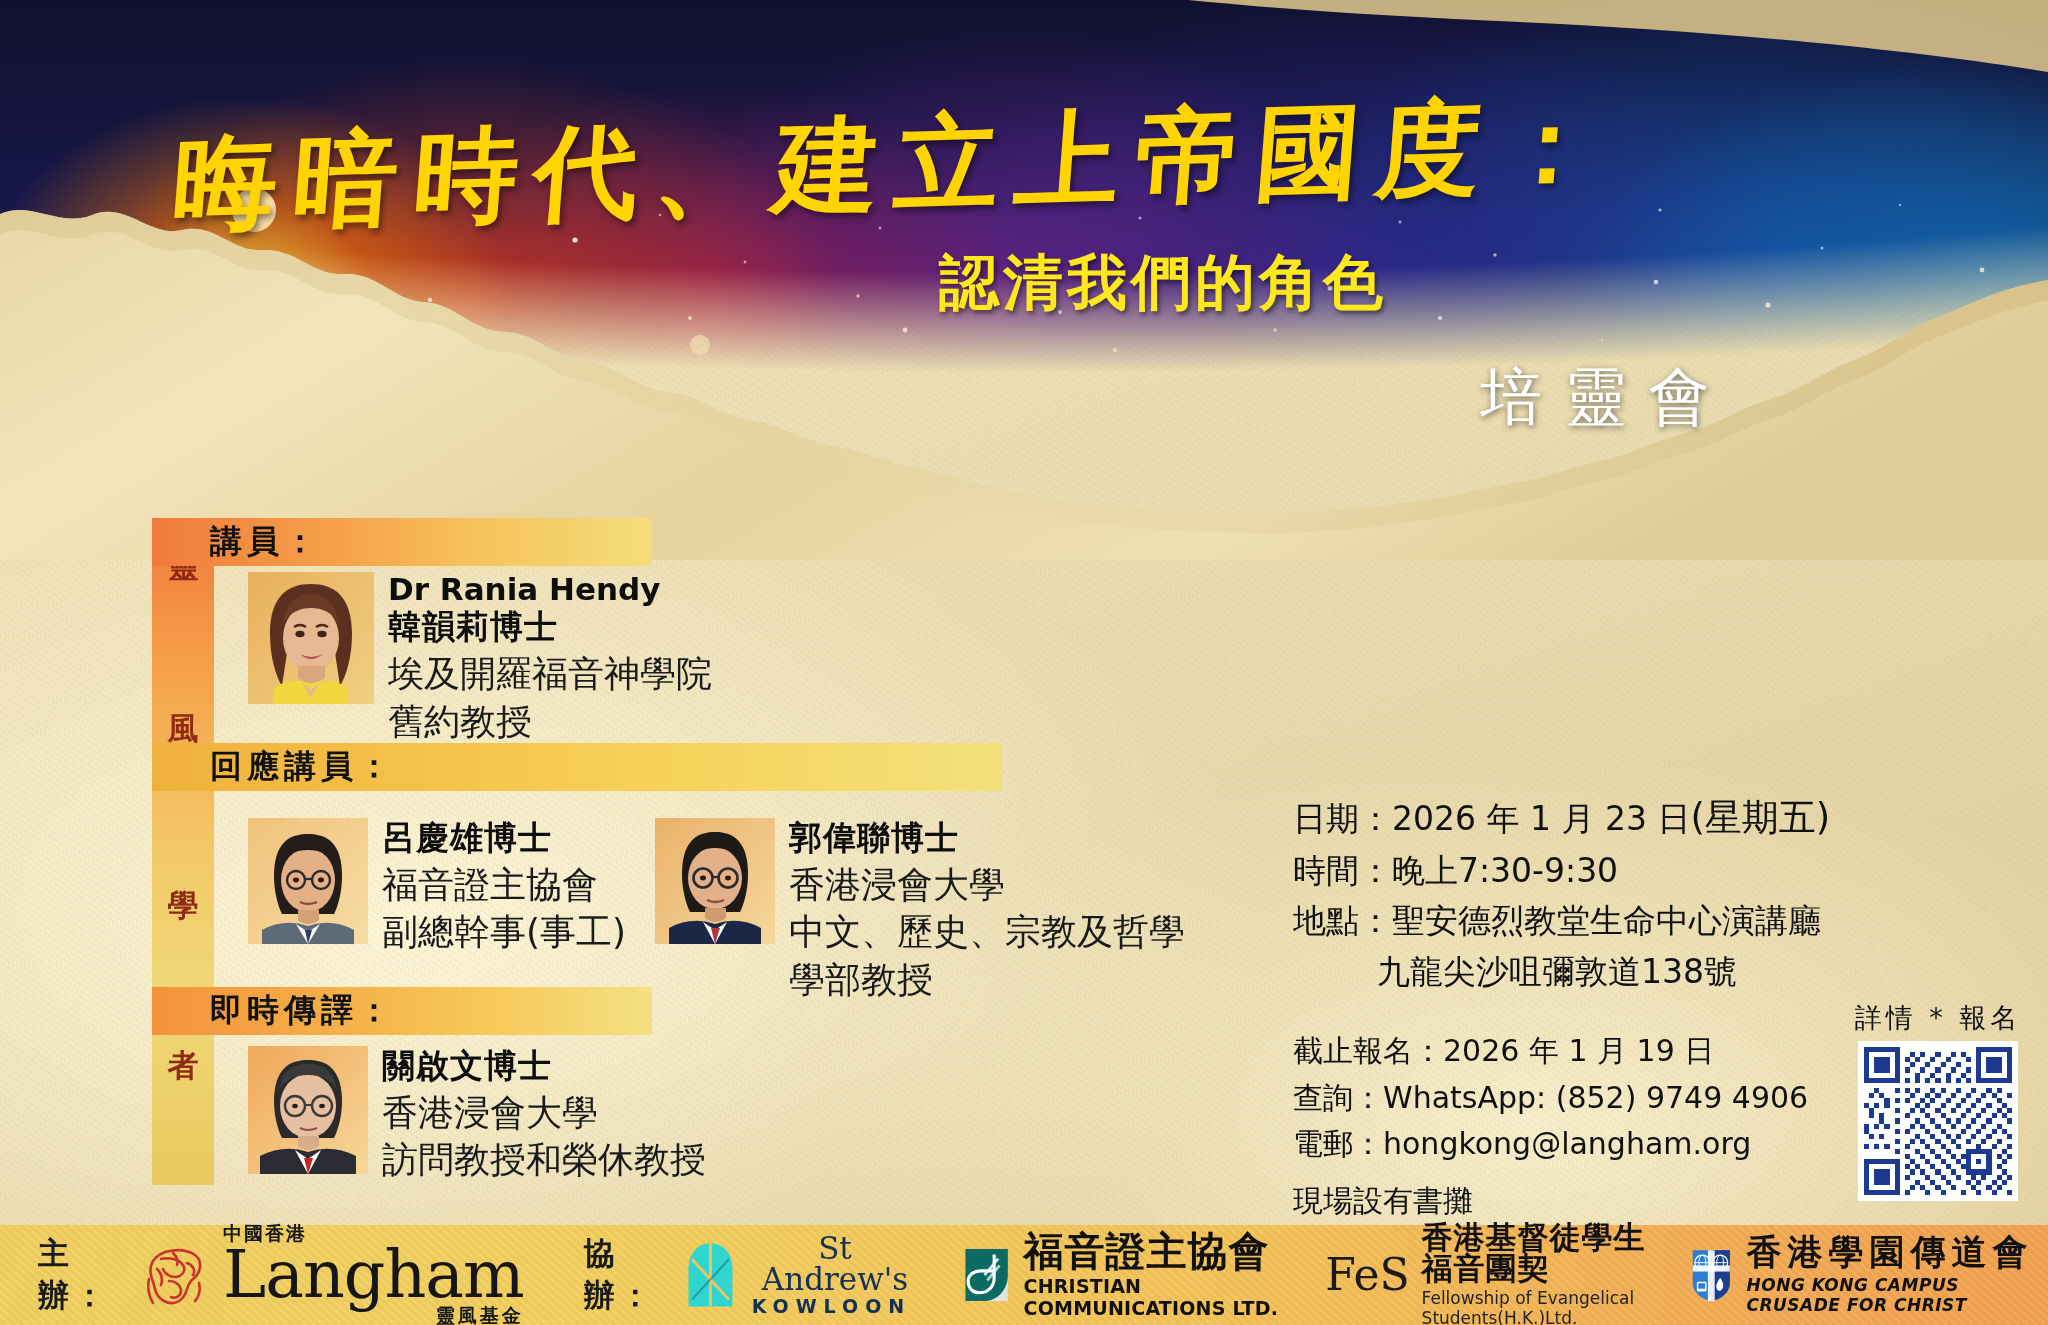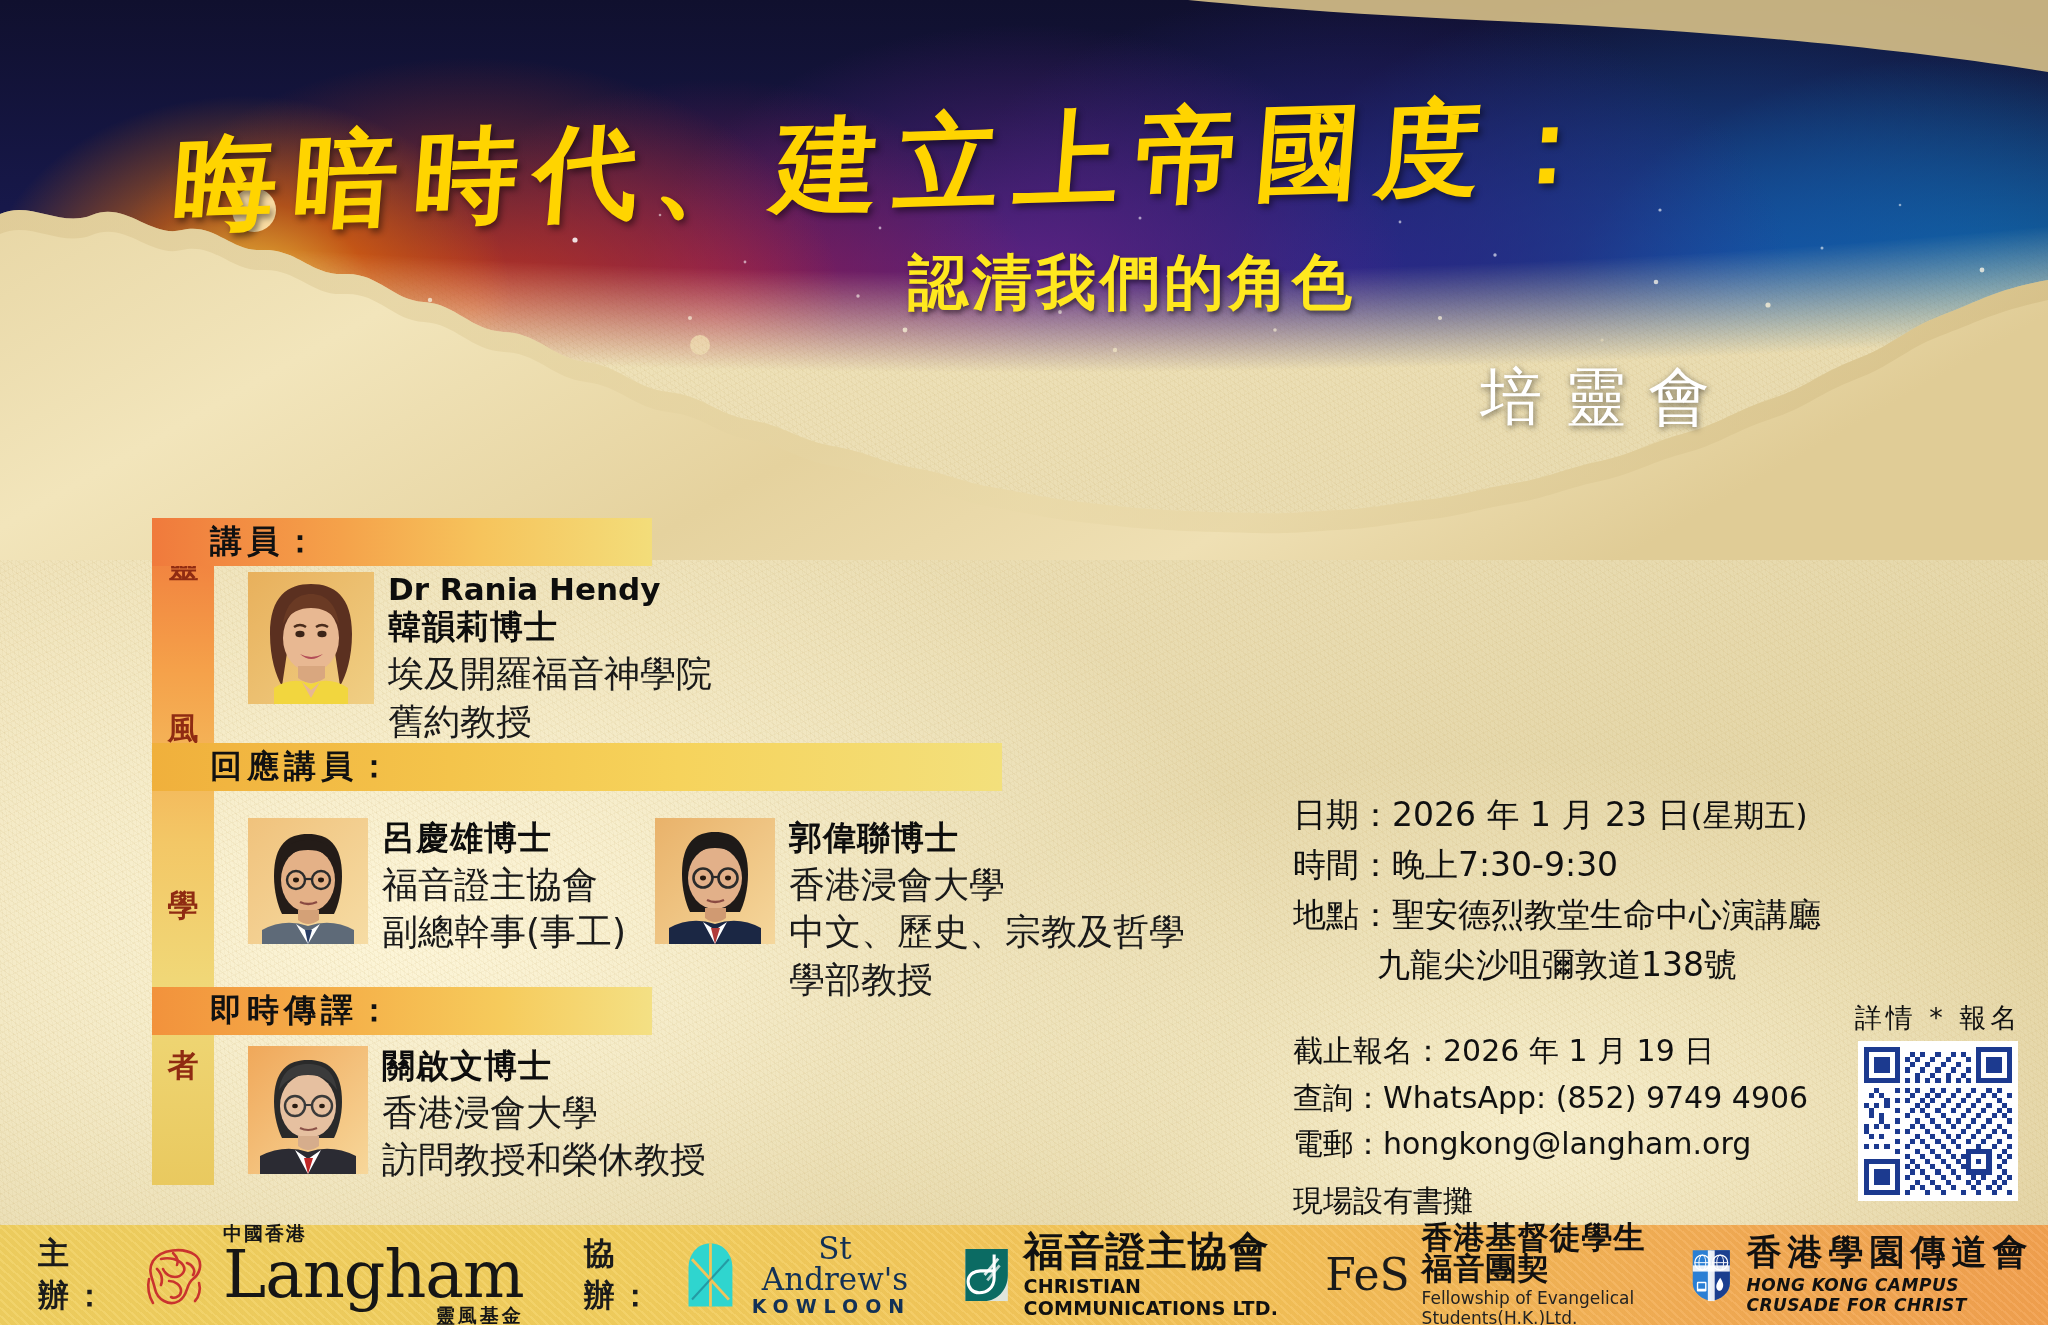--- a/index.html
+++ b/index.html
@@ -73,21 +73,21 @@
     font-family: "DejaVu Serif", "Liberation Serif", serif;
     font-weight: 700;
     font-size: 104px;
     letter-spacing: 16px;
     color: #FFD400;
     white-space: nowrap;
     transform: skewX(-6deg) rotate(-1.6deg);
     text-shadow: 3px 4px 6px rgba(0,0,0,.45);
   }
   .title-sub {
-    position: absolute; left: 908px; top: 243px;
+    position: absolute; left: 939px; top: 243px;
     font-family: "DejaVu Serif", "Liberation Serif", serif;
     font-weight: 700;
     font-size: 60px;
     letter-spacing: 4px;
     color: #FFE81E;
     white-space: nowrap;
     text-shadow: 2px 3px 5px rgba(0,0,0,.5);
   }
   .title-kind {
     position: absolute; left: 1480px; top: 355px;
@@ -154,21 +154,21 @@
     font-weight: 400; font-size: 36px; color: #1a1a1a; line-height: 1.33;
     white-space: nowrap; margin-top: 3px;
   }
 
   
   .einfo {
     position: absolute; left: 1293px; top: 790px;
     font-family: "DejaVu Sans", "Liberation Sans", sans-serif;
     font-size: 33px; color: #101010; line-height: 1.52; white-space: nowrap;
   }
-  .einfo .small { font-size: 31px; }
+  .einfo .small { font-size: 37px; }
   .einfo .indent { padding-left: 84px; }
   .reg {
     position: absolute; left: 1293px; top: 1028px;
     font-family: "DejaVu Sans", "Liberation Sans", sans-serif;
     font-size: 30px; color: #101010; line-height: 1.55; white-space: nowrap;
   }
   .reg .gap { margin-top: 10px; }
 
   
   .qrwrap { position: absolute; left: 1838px; top: 1000px; width: 200px; }

